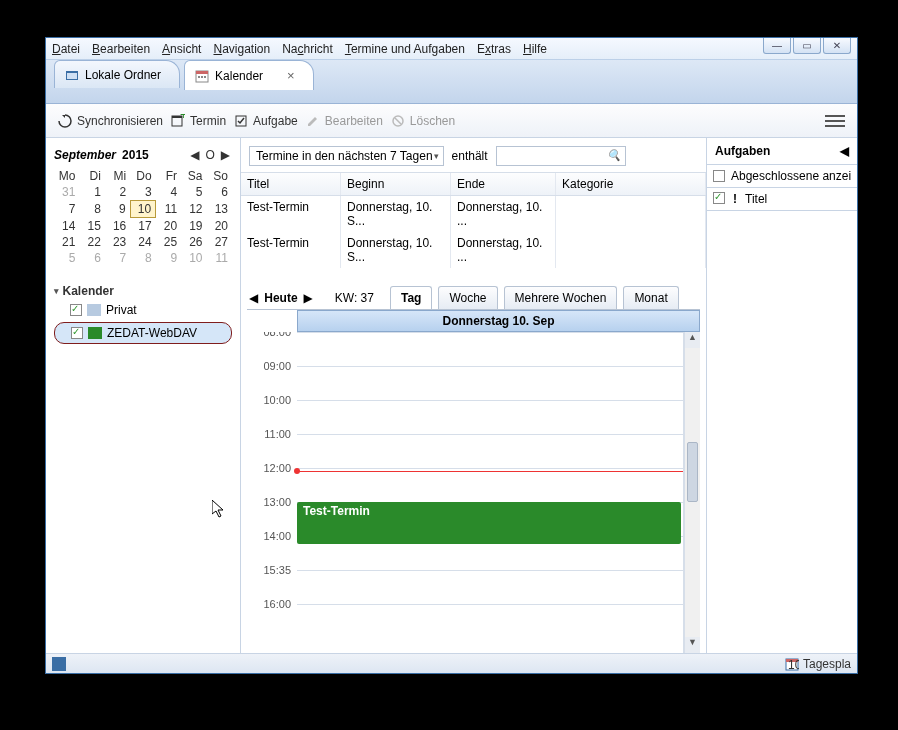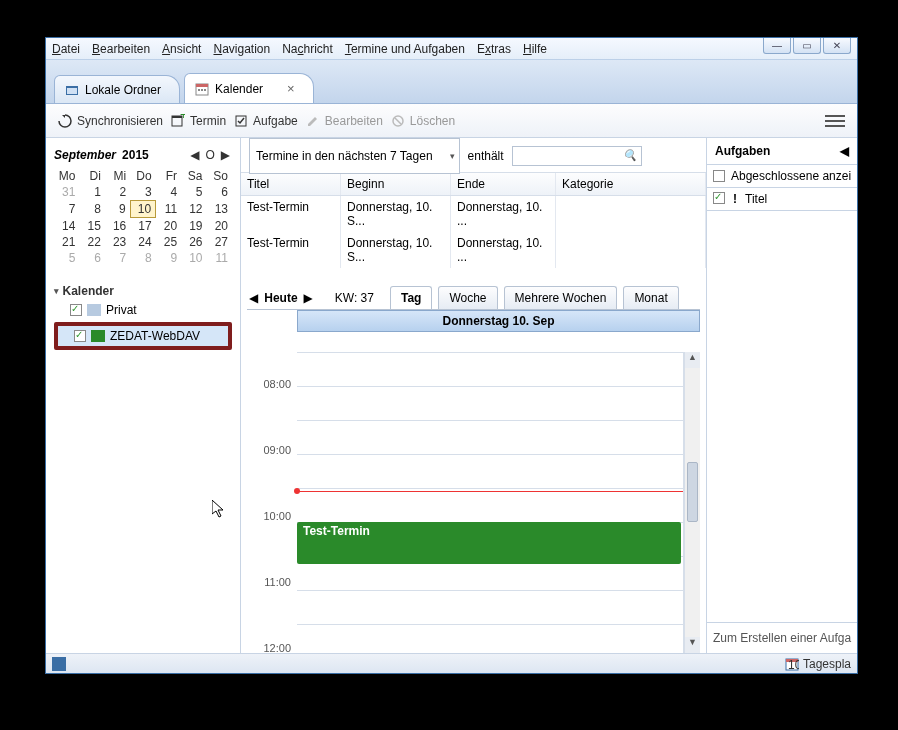--- a/index.html
+++ b/index.html
@@ -3,21 +3,21 @@
 <meta charset="utf-8">
 <style>
 * { margin: 0; padding: 0; box-sizing: border-box; font-family: "Segoe UI", Tahoma, sans-serif; font-size: 12px; }
 body { background: #000; width: 898px; height: 730px; position: relative; }
 .window { position: absolute; left: 45px; top: 37px; width: 813px; height: 637px; background: #f0f0f0; border: 1px solid #3a6ea5; box-shadow: 0 0 10px rgba(0,0,0,0.5); }
 .winbtns { position: absolute; top: 0; right: 6px; display: flex; gap: 2px; z-index: 10; }
 .winbtn { width: 28px; height: 16px; background: linear-gradient(#f7faff,#d4e2f4); border: 1px solid #8aa8cc; border-top: none; border-radius: 0 0 3px 3px; display: flex; align-items: center; justify-content: center; color: #445; font-size: 10px; }
 .menubar { height: 22px; background: linear-gradient(#f5f9ff,#e5eef9); border-bottom: 1px solid #bcd0e8; display: flex; align-items: center; padding: 0 6px; gap: 12px; text-align: center; }
 .menubar span { color: #222; cursor: default; }
 .menubar span u { text-decoration: underline; }
-.tabstrip { height: 44px; background: linear-gradient(#dde8f6,#c3d5ec); display: flex; align-items: flex-end; padding: 0 8px; gap: 4px; border-bottom: 1px solid #9ab4d6; }
+.tabstrip { height: 44px; background: linear-gradient(#dde8f6,#c3d5ec); display: flex; align-items: flex-start; padding: 0 8px; gap: 4px; border-bottom: 1px solid #9ab4d6; }
 .tab { background: linear-gradient(#f3f7fd,#dbe7f5); border: 1px solid #9ab4d6; border-bottom: none; border-radius: 6px 14px 0 0; padding: 5px 18px 5px 10px; display: flex; align-items: center; gap: 6px; position: relative; height: 28px; }
 .tab.active { background: #fff; height: 30px; }
 .tab .close { margin-left: 18px; color: #666; font-size: 13px; }
 .tabicon { width: 14px; height: 14px; display: inline-flex; align-items: center; justify-content: center; }
 .toolbar { height: 34px; background: linear-gradient(#fdfdfe,#eef2f8); border-bottom: 1px solid #c8d4e4; display: flex; align-items: center; padding: 0 8px; }
 .tbtn { display: flex; align-items: center; gap: 5px; color: #333; padding: 3px 4px; }
 .tbtn.disabled { color: #999; }
 .hamburger { margin-left: auto; margin-right: 4px; width: 20px; display: flex; flex-direction: column; gap: 3px; }
 .hamburger div { height: 2px; background: #555; }
 .content { display: flex; height: calc(100% - 22px - 44px - 34px - 20px); background: #fff; }
@@ -29,43 +29,43 @@
 .cal-nav span { padding: 0 2px; cursor: default; }
 .minical { width: 100%; border-collapse: collapse; }
 .minical th, .minical td { width: 14.28%; text-align: right; padding: 1px 4px; color: #333; font-weight: normal; }
 .minical th { color: #333; }
 .minical td.other { color: #aaa; }
 .minical td.today { border: 1px solid #b89a3a; background: #fff4cc; }
 .tree { margin-top: 18px; }
 .tree .hdr { font-weight: bold; color: #333; display: flex; align-items: center; gap: 4px; }
 .tree .hdr::before { content: "▾"; font-size: 9px; color: #555; }
 .cal-item { display: flex; align-items: center; gap: 5px; padding: 3px 4px 3px 16px; margin-top: 2px; }
-.cal-item.sel { background: #d5e6f8; border: 4px solid #7f1d1d; border-radius: 2px; }
+.cal-item.sel { background: #d5e6f8; border: 1px solid #7f1d1d; border-radius: 10px; }
 .cb { width: 12px; height: 12px; border: 1px solid #888; display: inline-block; background: #fff; position: relative; }
 .cb::after { content: "✓"; position: absolute; top: -2px; left: 0; font-size: 10px; color: #393; }
 .swatch { width: 14px; height: 12px; display: inline-block; }
 .center { flex: 1; display: flex; flex-direction: column; border-right: 1px solid #c8d4e4; min-width: 0; }
 .filterrow { height: 30px; display: flex; align-items: center; padding: 6px 8px 0; gap: 8px; }
-.dropdown { border: 1px solid #b7c3d3; background: #fff; padding: 2px 26px 2px 6px; position: relative; height: 36px; display: flex; align-items: center; }
+.dropdown { border: 1px solid #b7c3d3; background: #fff; padding: 2px 10px 2px 6px; position: relative; height: 20px; display: flex; align-items: center; }
 .dropdown::after { content: "▾"; position: absolute; right: 4px; font-size: 9px; color: #555; }
 .searchbox { border: 1px solid #b7c3d3; background: #fff; height: 20px; width: 130px; padding: 0 20px 0 4px; position: relative;}
 .searchbox .mag { position: absolute; right: 4px; top: 2px; color: #3a6ea5; font-style: italic; font-size: 11px; }
 .gridhdr { display: flex; border-top: 1px solid #d6dee9; border-bottom: 1px solid #d6dee9; background: linear-gradient(#fdfdfe,#eef2f8); margin-top: 4px; }
 .gridhdr > div, .gridrow > div { padding: 4px 6px; border-right: 1px solid #e3e8f0; }
 .col1 { width: 100px; } .col2 { width: 110px; } .col3 { width: 105px; } .col4 { flex: 1; }
 .gridrow { display: flex; }
 .viewtabs { display: flex; align-items: center; gap: 6px; padding: 6px 8px 0; margin-top: 12px; }
 .viewtabs .arrows { font-size: 12px; }
 .viewtabs .vtab { border: 1px solid #b7c3d3; background: linear-gradient(#fdfdfe,#e6ecf4); padding: 4px 10px; border-radius: 3px 3px 0 0; border-bottom: none; }
 .viewtabs .vtab.active { background: #fff; font-weight: bold; }
 .dayview { flex: 1; border-top: 1px solid #b7c3d3; display: flex; flex-direction: column; overflow: hidden; margin: 0 6px; }
-.dayhdr { background: linear-gradient(#d6e6f8,#b7d1ee); border: 1px solid #8aa8cc; text-align: center; padding: 3px; font-weight: bold; margin-left: 50px; margin-bottom: 20px; }
+.dayhdr { background: linear-gradient(#d6e6f8,#b7d1ee); border: 1px solid #8aa8cc; text-align: center; padding: 3px; font-weight: bold; margin-left: 50px; margin-bottom: 0; }
 .timegrid { flex: 1; display: flex; overflow: hidden; position: relative; }
 .timecol { width: 50px; }
-.timeslot { height: 34px; text-align: right; padding-right: 6px; color: #555; font-size: 11px; border-top: 1px solid transparent; position: relative; top: -7px; margin-top: 32px;}
+.timeslot { height: 34px; text-align: right; padding-right: 6px; color: #555; font-size: 11px; border-top: 1px solid transparent; position: relative; top: -7px;}
 .daycol { flex: 1; position: relative; border-right: 1px solid #d6dee9; }
 .daycol .slot { height: 34px; border-top: 1px solid #d6dee9; }
 .nowline { position: absolute; left: 0; right: 0; height: 1px; background: #e33; }
 .nowdot { position: absolute; width: 6px; height: 6px; background: #e33; border-radius: 50%; left: -3px; top: -3px; }
 .event { position: absolute; left: 0; right: 2px; background: #2a8a2a; color: #fff; padding: 2px 6px; border-radius: 2px; font-weight: bold; }
 .scrolltrack { width: 16px; background: #f0f0f0; border-left: 1px solid #d6dee9; position: relative; }
 .scrollthumb { position: absolute; left: 2px; right: 2px; top: 110px; height: 60px; background: #cdd6e2; border: 1px solid #aab6c6; border-radius: 2px; }
 .scrollarrow { position: absolute; left: 0; right: 0; height: 16px; text-align: center; font-size: 9px; color: #555; background: #e8ecf2; }
 .right { width: 150px; background: #fff; display: flex; flex-direction: column; }
 .right .hdr { border-bottom: 1px solid #c8d4e4; padding: 6px 8px; font-weight: bold; display: flex; justify-content: space-between; }
@@ -358,21 +358,20 @@
         <span class="chkbox"></span>
         <span>Abgeschlossene anzei</span>
       </div>
       <div class="cols">
         <span class="chkbox" style="position:relative">
             <span style="position:absolute;top:-2px;left:0;font-size:10px;color:#393">✓</span>
           </span>
         <span style="font-weight:bold">!</span>
         <span>Titel</span>
       </div>
-      <div class="create">Zum Erstellen einer Aufga</div>
     </div>
   </div>
 
   <div class="statusbar">
     <span class="sicon"></span>
     <div class="right-status">
       <span>
           <svg width="14" height="14">
             <rect x="1" y="2" width="12" height="11" fill="#fff" stroke="#3a6ea5"></rect>
             <rect x="1" y="2" width="12" height="3" fill="#c66"></rect>

